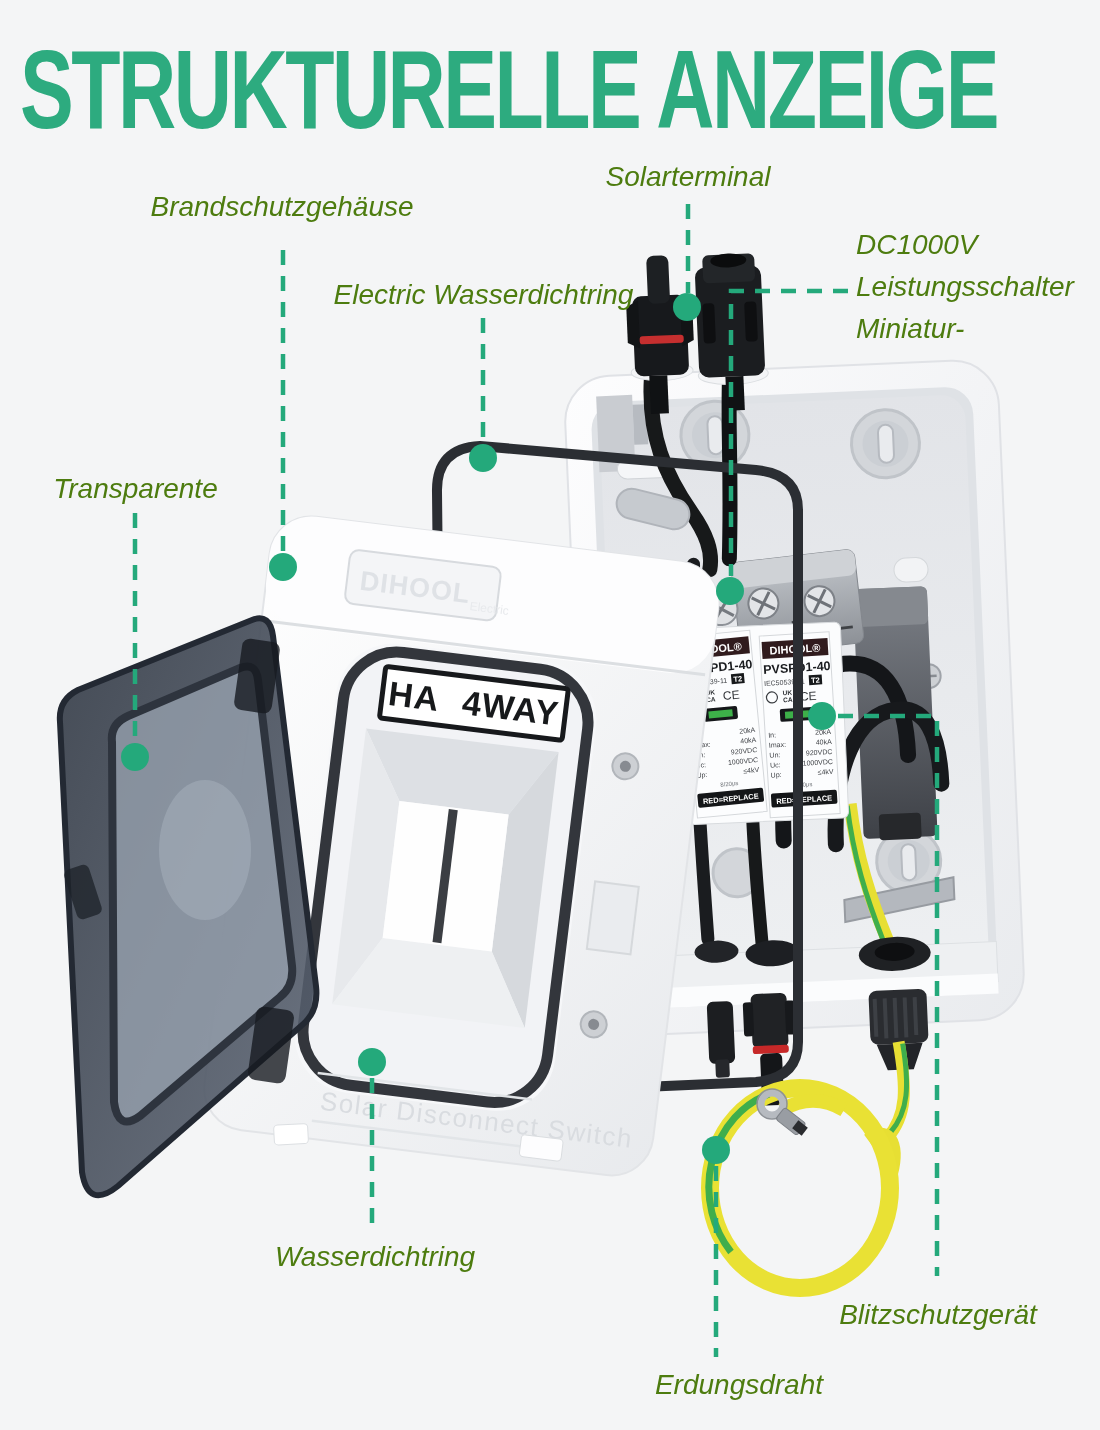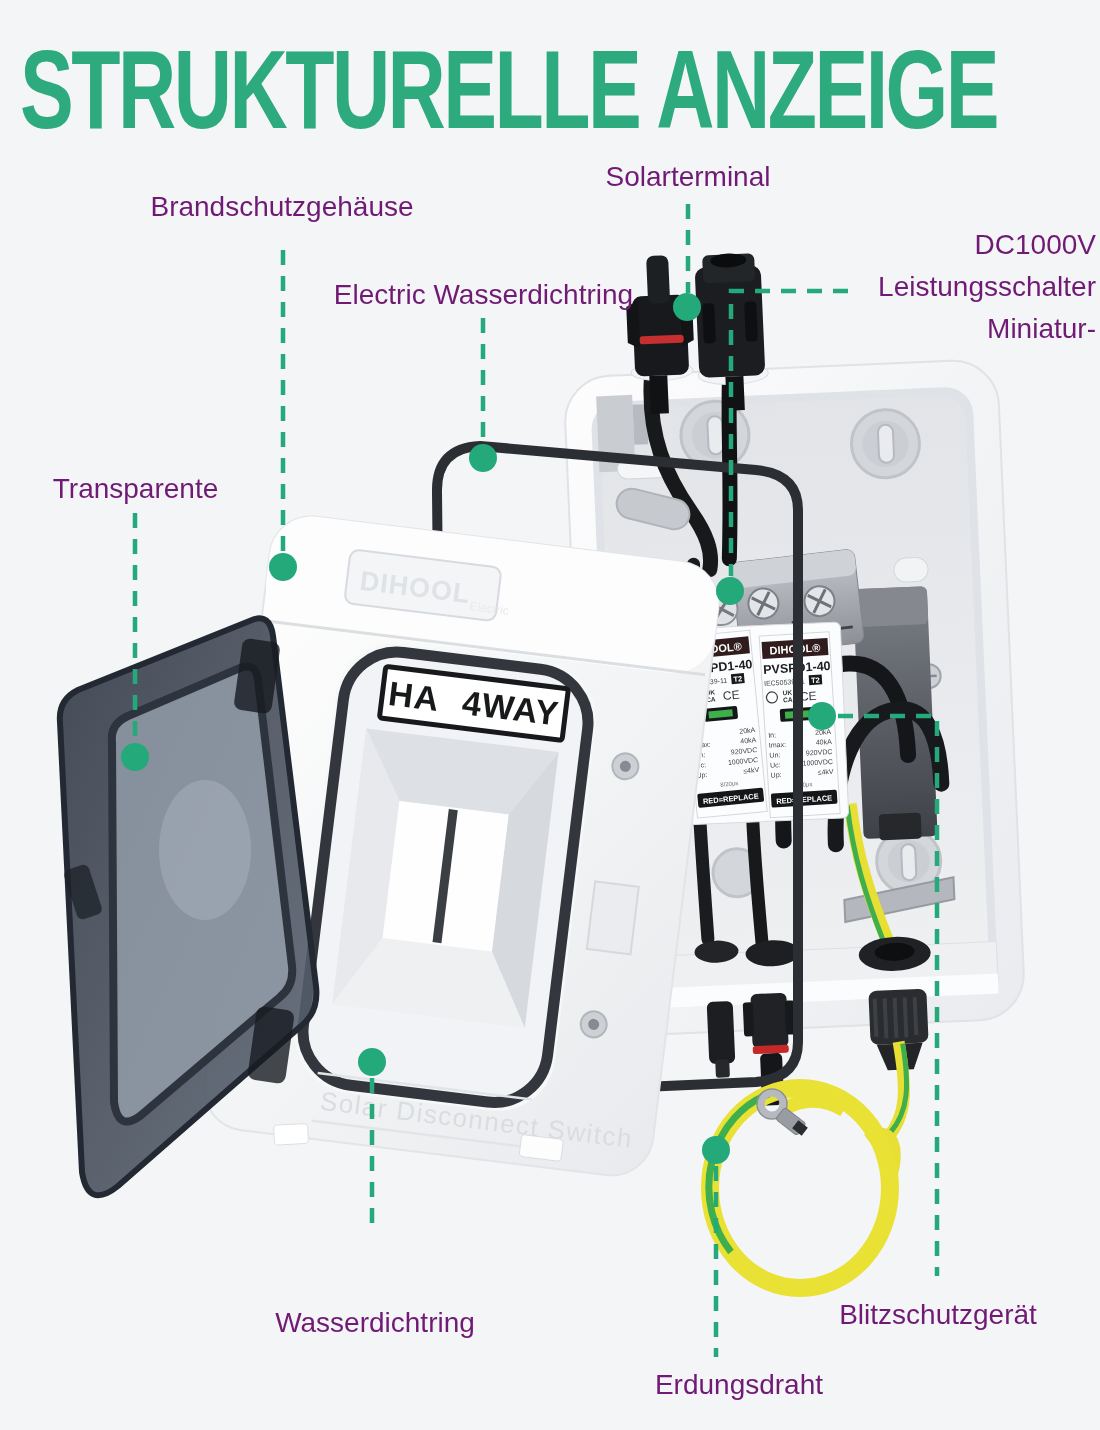--- a/index.html
+++ b/index.html
@@ -1,23 +1,23 @@
 <!DOCTYPE html>
 <html><head>
 <meta charset="utf-8">
 <style>
   html,body{margin:0;padding:0;background:#eceef0;}
   .canvas{position:relative;width:1100px;height:1430px;background:#f4f5f6;overflow:hidden;
           font-family:"Liberation Sans",sans-serif;}
   .title{position:absolute;left:20px;top:26px;font-size:96px;font-weight:bold;
          color:#2DAB7F;letter-spacing:-3px;white-space:nowrap;
          transform:scale(0.84,1.16);transform-origin:left top;}
-  .lbl{position:absolute;font-size:28px;color:#701a75;text-align:center;white-space:nowrap;line-height:32px;}
+  .lbl{position:absolute;font-size:28px;color:#4d7c0f;text-align:center;white-space:nowrap;line-height:32px;font-style:italic;}
   .lbl.multiline{line-height:42px;}
-  .lbl.left{text-align:right;}
+  .lbl.left{text-align:left;}
   svg{position:absolute;left:0;top:0;}
   svg text{font-family:"Liberation Sans",sans-serif;}
 </style>
 </head>
 <body>
 
 <div class="canvas">
 
   <svg width="1100" height="1430" viewBox="0 0 1100 1430">
     <defs>
@@ -336,19 +336,19 @@
   <div class="lbl multiline left" style="left:856px;top:224px;width:240px;">
     <div>DC1000V</div>
     <div>Leistungsschalter</div>
     <div>Miniatur-</div>
   </div>
 
   <div class="lbl multiline" style="left:33px;top:424px;width:205px;line-height:40px;margin-top:45px;">
     <div>Transparente</div>
   </div>
 
-  <div class="lbl" style="left:270px;top:1307px;width:210px;">Wasserdichtring</div>
+  <div class="lbl" style="left:270px;top:1241px;width:210px;">Wasserdichtring</div>
 
   <div class="lbl" style="left:833px;top:1299px;width:210px;">Blitzschutzgerät</div>
 
   <div class="lbl" style="left:649px;top:1369px;width:180px;">Erdungsdraht</div>
 
 </div>
 
 </body></html>

